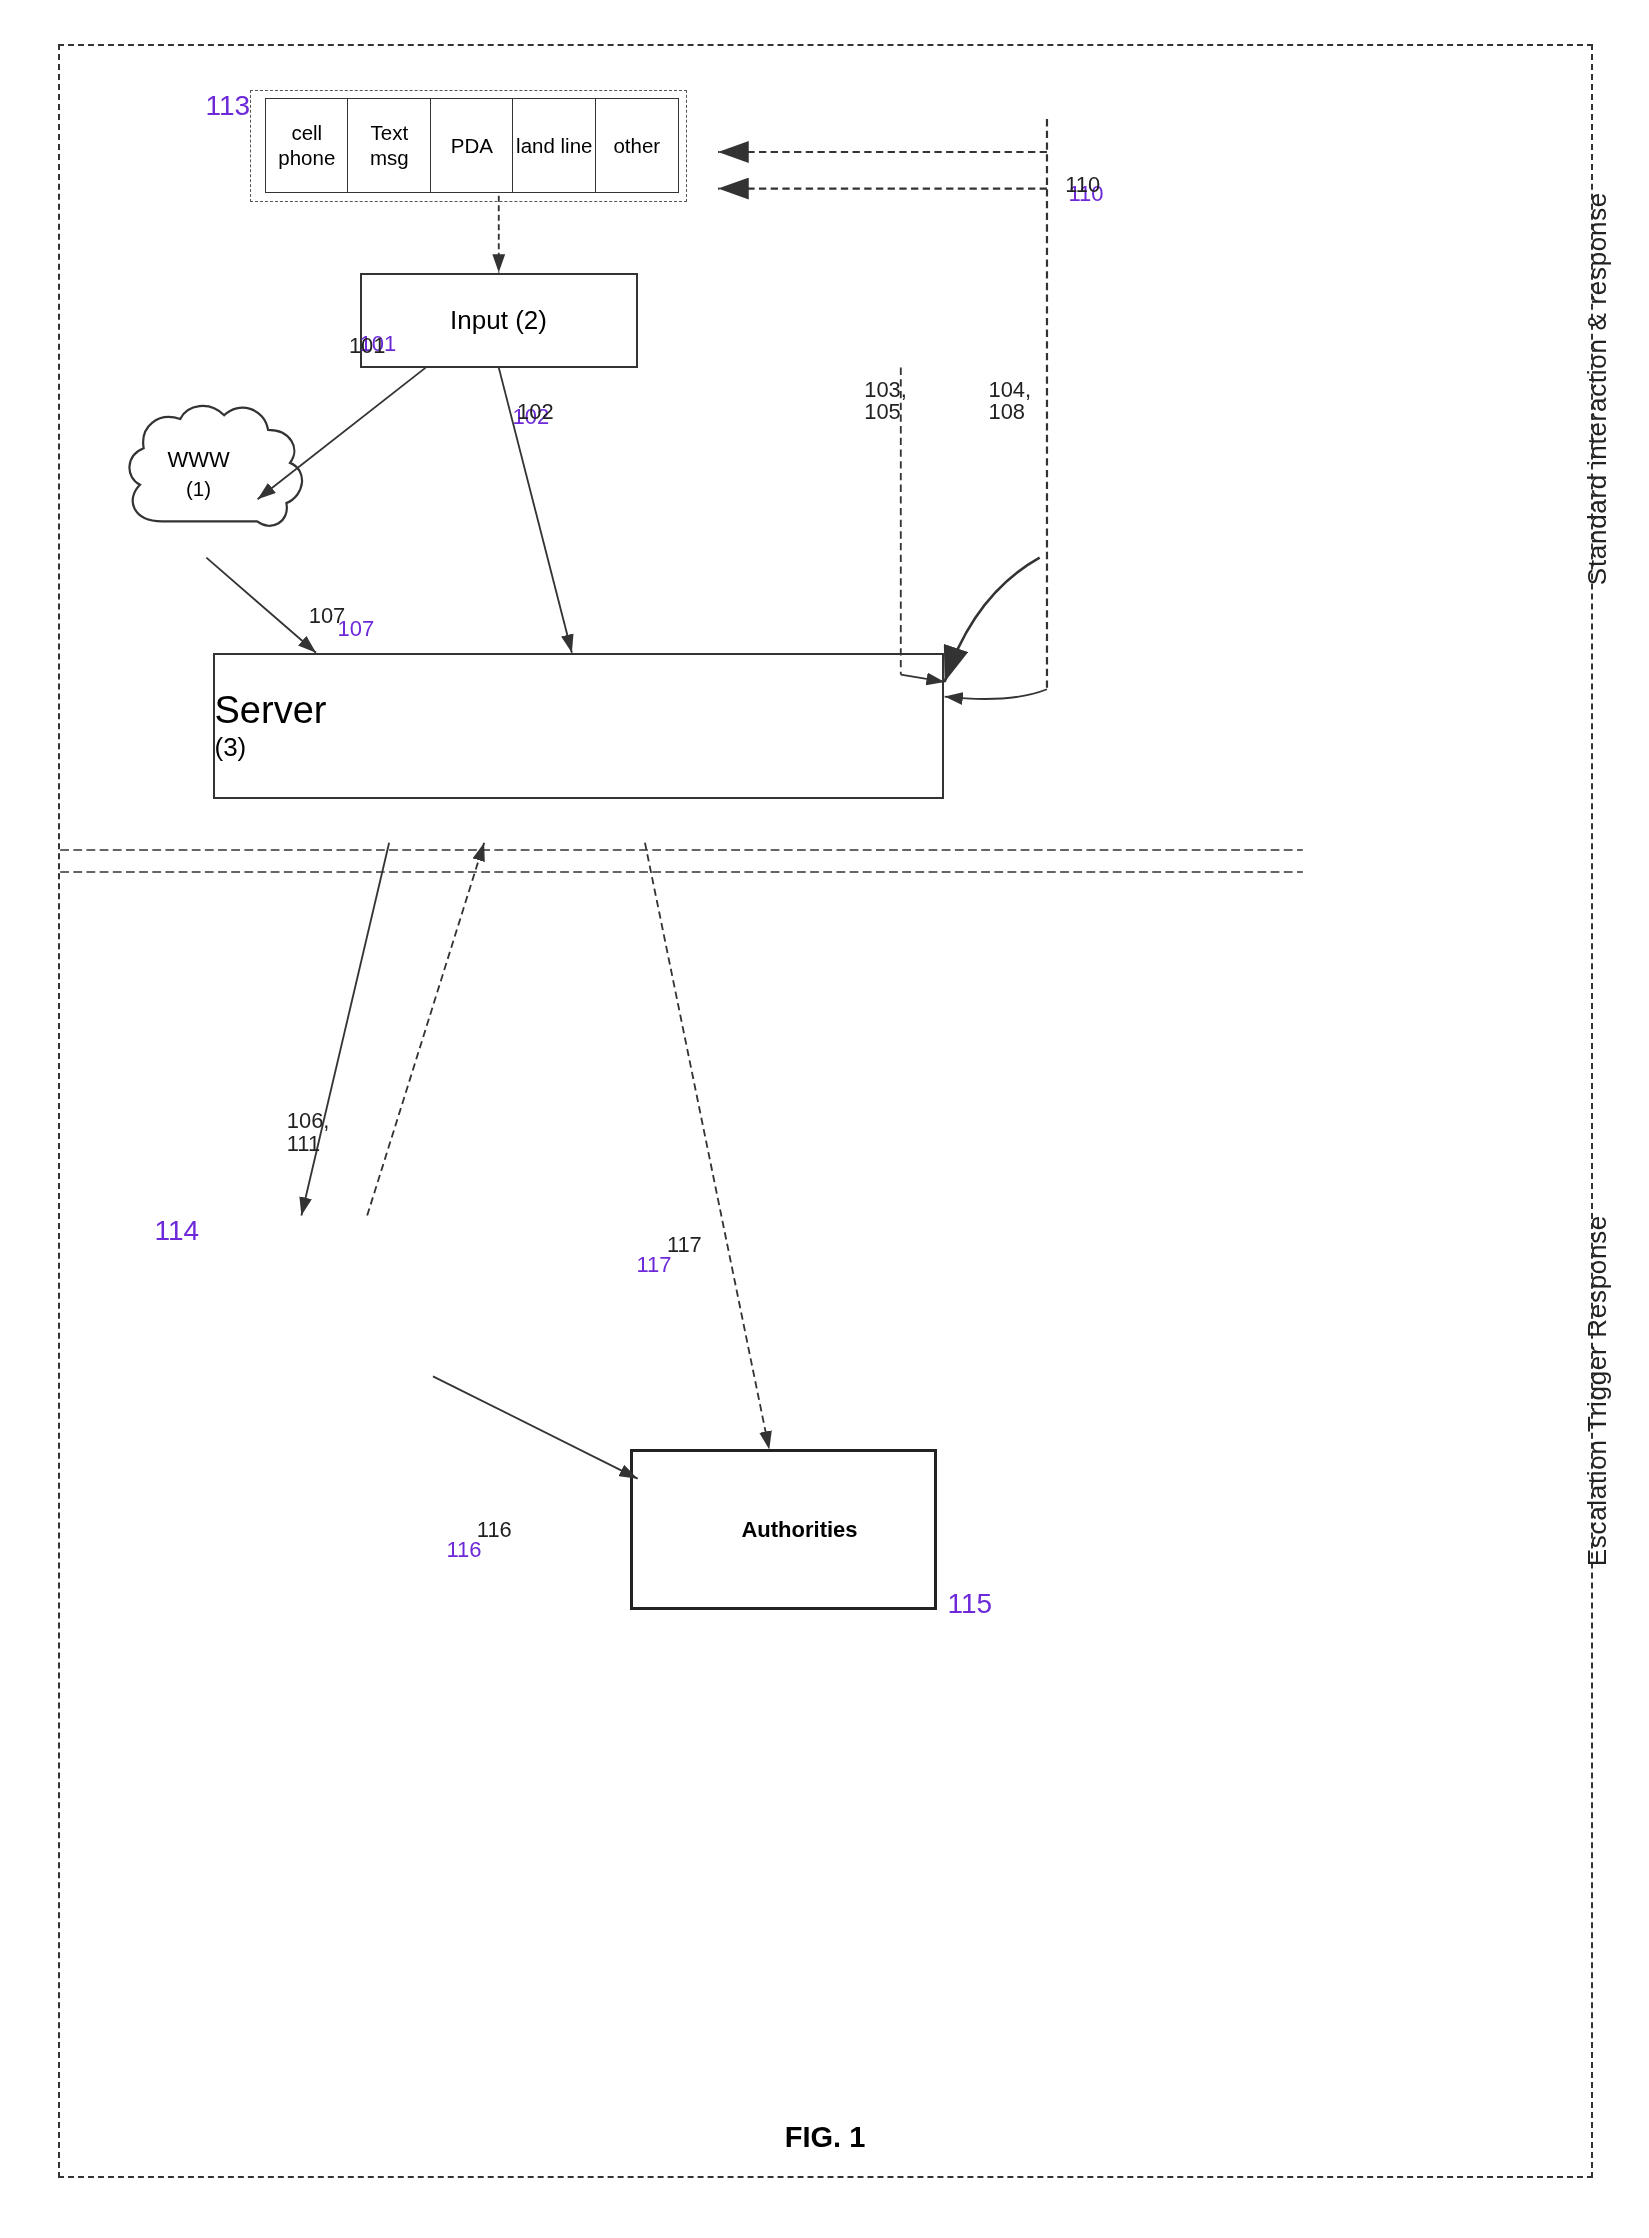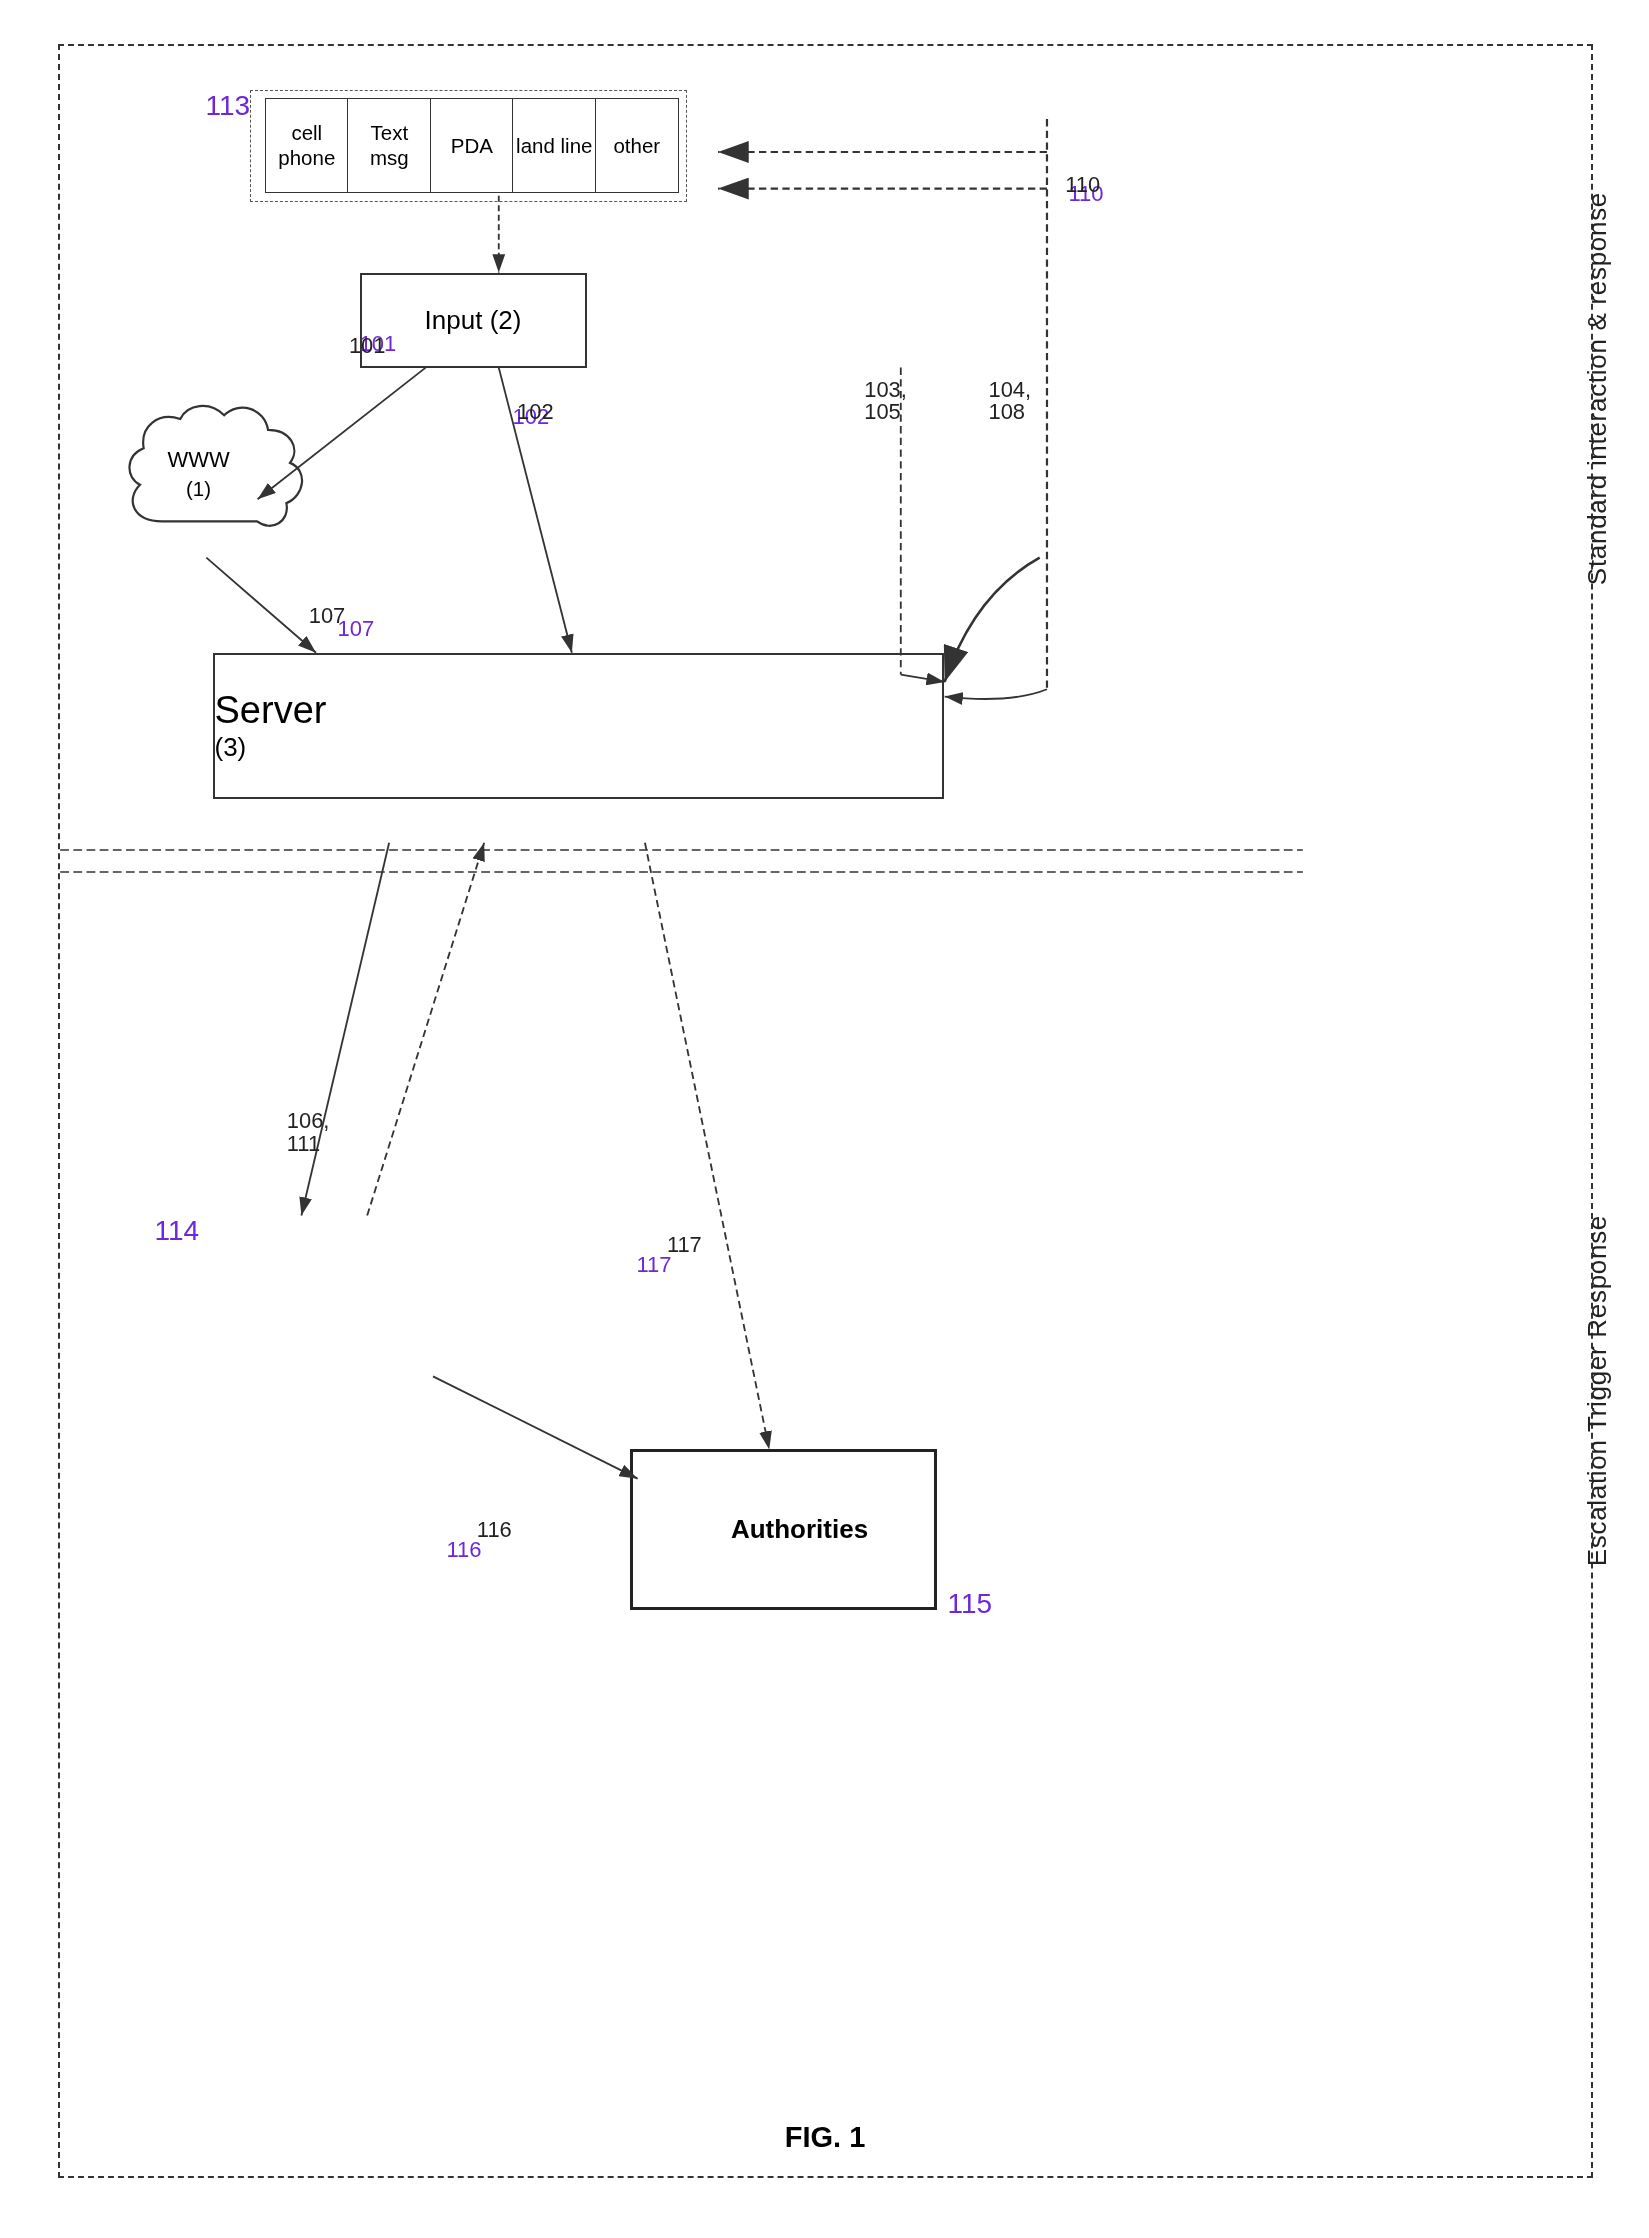--- a/index.html
+++ b/index.html
@@ -73,21 +73,21 @@
 
     .device-box + .device-box {
       margin-left: -1.5px;
     }
 
     
     .input-box {
       position: absolute;
       top: 227px;
       left: 300px;
-      width: 227px;
+      width: 278px;
       height: 95px;
       border: 2.2px solid #333;
       display: flex;
       align-items: center;
       justify-content: center;
       text-align: center;
       font-size: 26px;
       background: #fff;
     }
 
@@ -142,21 +142,21 @@
       position: absolute;
       top: 1403px;
       left: 570px;
       width: 307px;
       height: 161px;
       border: 3.7px solid #222;
       display: flex;
       align-items: center;
       justify-content: center;
       text-align: center;
-      font-size: 26px;
+      font-size: 22px;
       font-weight: bold;
       background: #fff;
       padding-left: 33px;
     }
 
     
     .fig-label {
       position: absolute;
       bottom: 22px;
       left: 50%;

